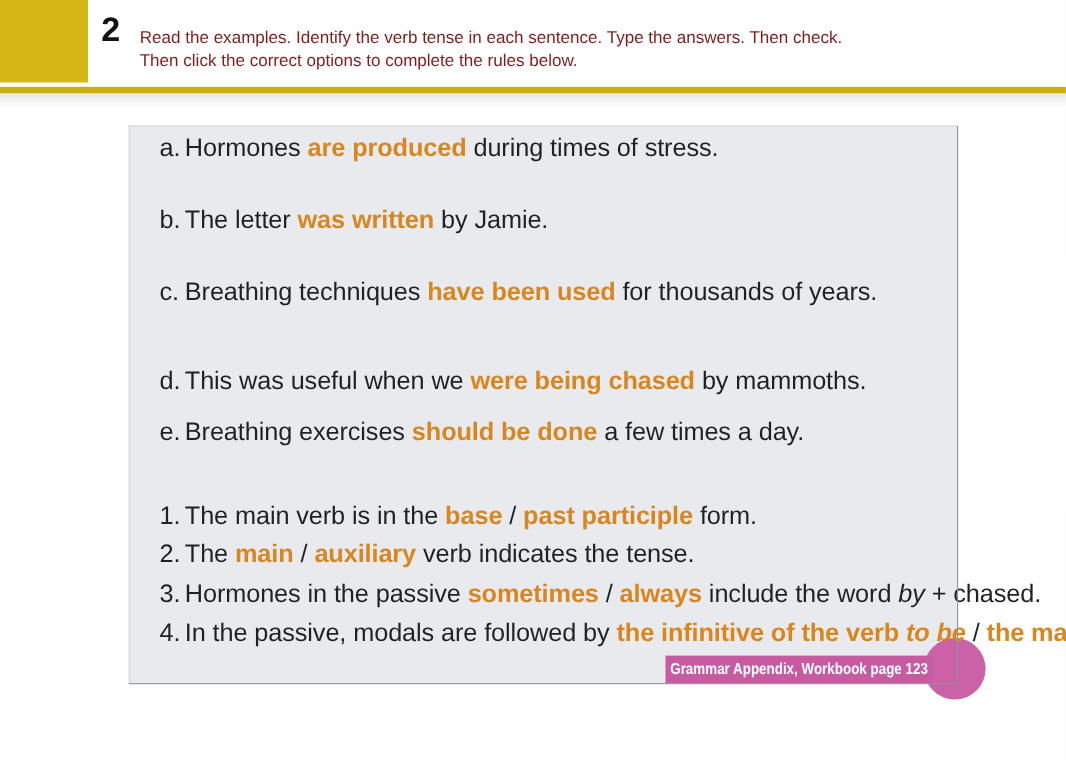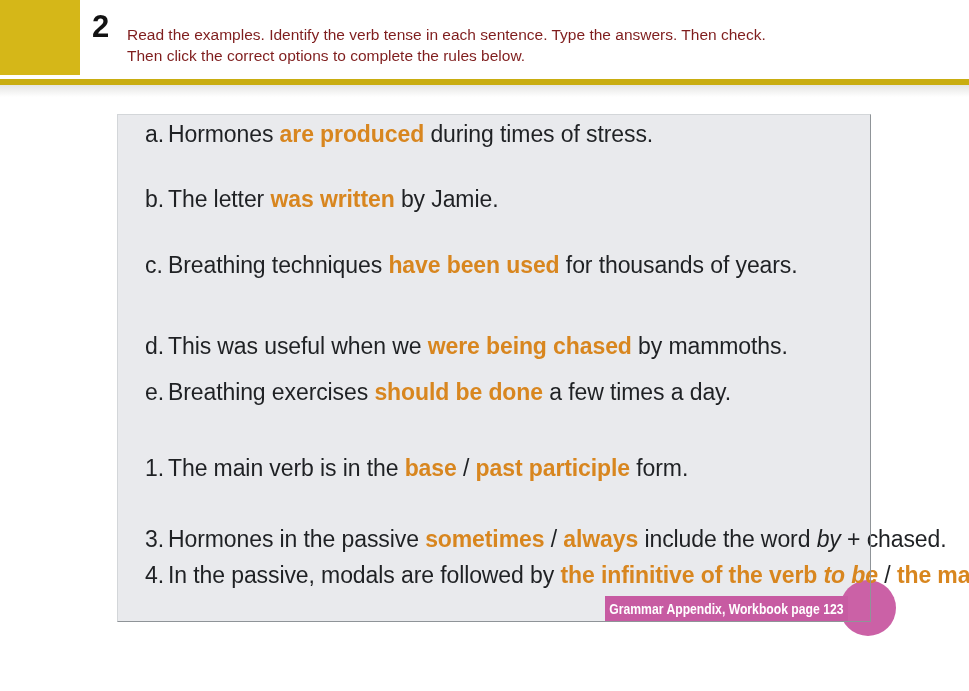--- a/index.html
+++ b/index.html
@@ -118,20 +118,23 @@
   <div class="line ex-d">
     <span class="lbl">d.</span><span>This was useful when we </span><span class="hl">were being chased</span><span> by mammoths.</span>
   </div>
   <div class="line ex-e">
     <span class="lbl">e.</span><span>Breathing exercises </span><span class="hl">should be done</span><span> a few times a day.</span>
   </div>
 
   <div class="line rl-1">
     <span class="lbl">1.</span><span>The main verb is in the </span><span class="hl opt">base</span><span> / </span><span class="hl opt">past participle</span><span> form.</span>
   </div>
+  <div class="line rl-2">
+    <span class="lbl">2.</span><span>The </span><span class="hl opt">main</span><span> / </span><span class="hl opt">auxiliary</span><span> verb indicates the tense.</span>
+  </div>
   <div class="line rl-3">
     <span class="lbl">3.</span><span>Hormones in the passive </span><span class="hl opt">sometimes</span><span> / </span><span class="hl opt">always</span><span> include the word </span><span class="it">by</span><span> + chased.</span>
   </div>
   <div class="line rl-4">
     <span class="lbl">4.</span><span>In the passive, modals are followed by </span><span class="hl opt">the infinitive of the verb </span><span class="hl it opt">to be</span><span> / </span><span class="hl opt">the main verb</span><span>.</span>
   </div>
 
   <div class="box-border"></div>
 
   <div class="ref-banner">

